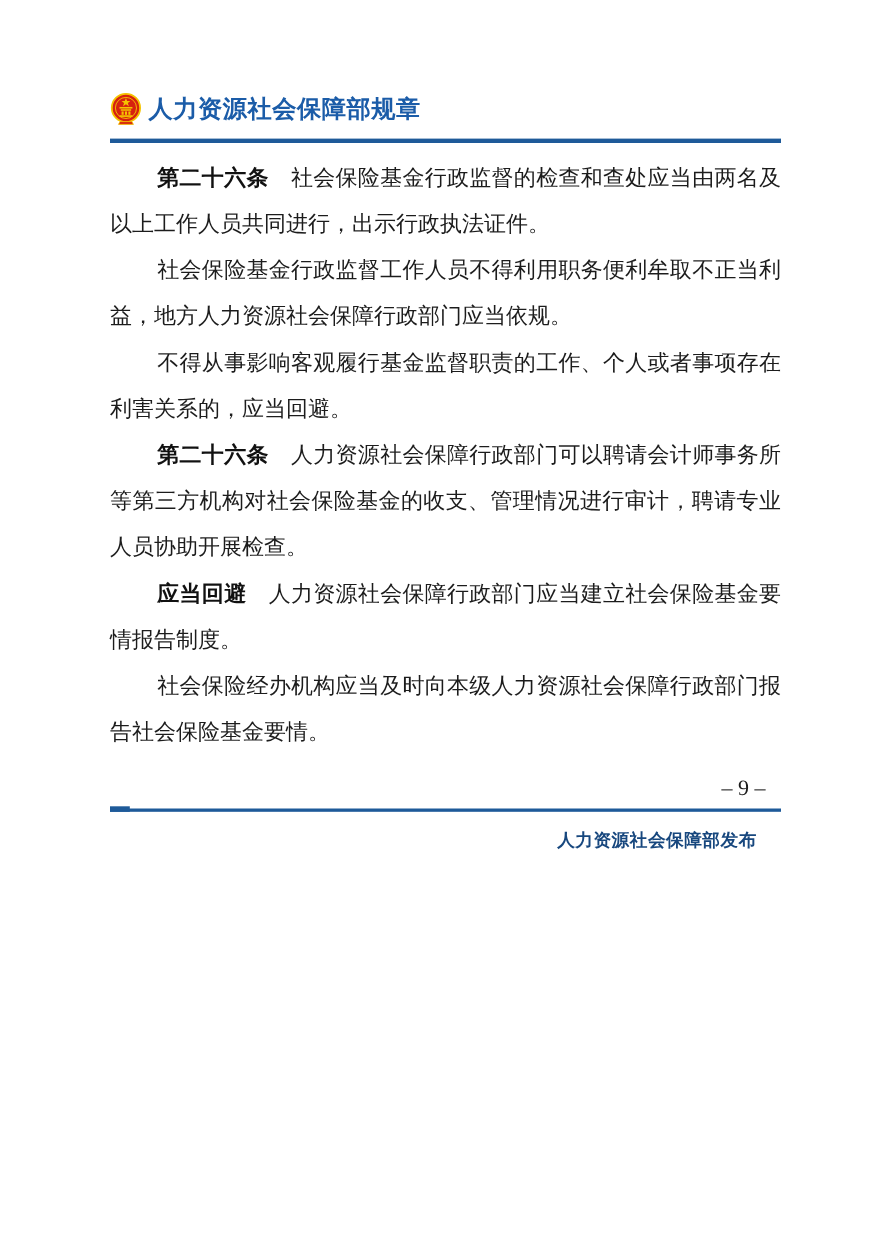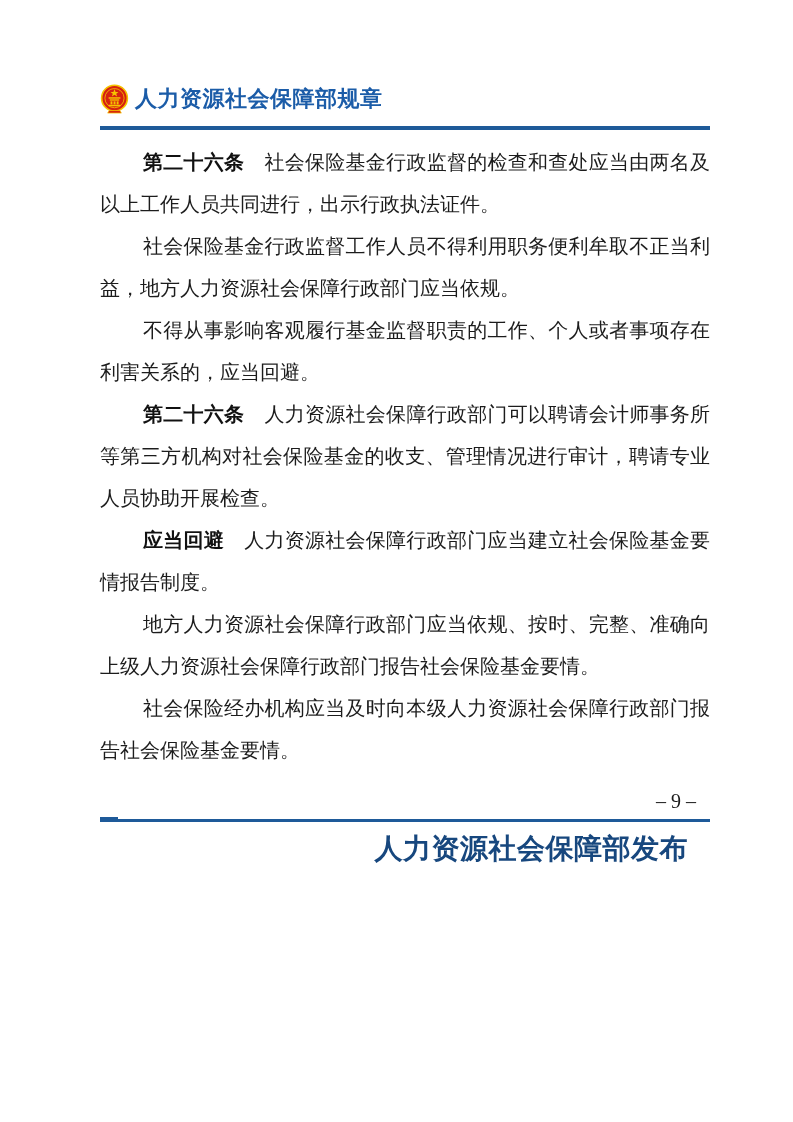--- a/index.html
+++ b/index.html
@@ -87,21 +87,21 @@
     width: 18px;
     height: 5px;
     background: #1e5a99;
   }
   .footer-row {
     margin-top: 12px;
     text-align: right;
     padding-right: 22px;
     font-family: "Liberation Sans", "DejaVu Sans", sans-serif;
     font-weight: bold;
-    font-size: 28px;
+    font-size: 16px;
     line-height: 30px;
     color: #17477e;
     letter-spacing: 0.5px;
   }
 </style>
 </head>
 <body>
 
 <div class="page">
   <div class="content">
@@ -125,21 +125,20 @@
       <span class="page-title">人力资源社会保障部规章</span>
     </div>
     <div class="rule-top"></div>
 
     <div class="body-text">
       <p class="para"><span class="article-no">第二十六条　</span><span>社会保险基金行政监督的检查和查处应当由两名及以上工作人员共同进行，出示行政执法证件。</span></p>
       <p class="para"><span class="article-no"></span><span>社会保险基金行政监督工作人员不得利用职务便利牟取不正当利益，地方人力资源社会保障行政部门应当依规。</span></p>
       <p class="para"><span class="article-no"></span><span>不得从事影响客观履行基金监督职责的工作、个人或者事项存在利害关系的，应当回避。</span></p>
       <p class="para"><span class="article-no">第二十六条　</span><span>人力资源社会保障行政部门可以聘请会计师事务所等第三方机构对社会保险基金的收支、管理情况进行审计，聘请专业人员协助开展检查。</span></p>
       <p class="para"><span class="article-no">应当回避　</span><span>人力资源社会保障行政部门应当建立社会保险基金要情报告制度。</span></p>
-      <p class="para"><span class="article-no"></span><span>地方人力资源社会保障行政部门应当依规、按时、完整、准确向上级人力资源社会保障行政部门报告社会保险基金要情。</span></p>
       <p class="para"><span class="article-no"></span><span>社会保险经办机构应当及时向本级人力资源社会保障行政部门报告社会保险基金要情。</span></p>
     </div>
 
     <div class="page-number-row">– 9 –</div>
 
     <div class="rule-bottom"></div>
     <div class="footer-row">人力资源社会保障部发布</div>
 
   </div>
 </div>

